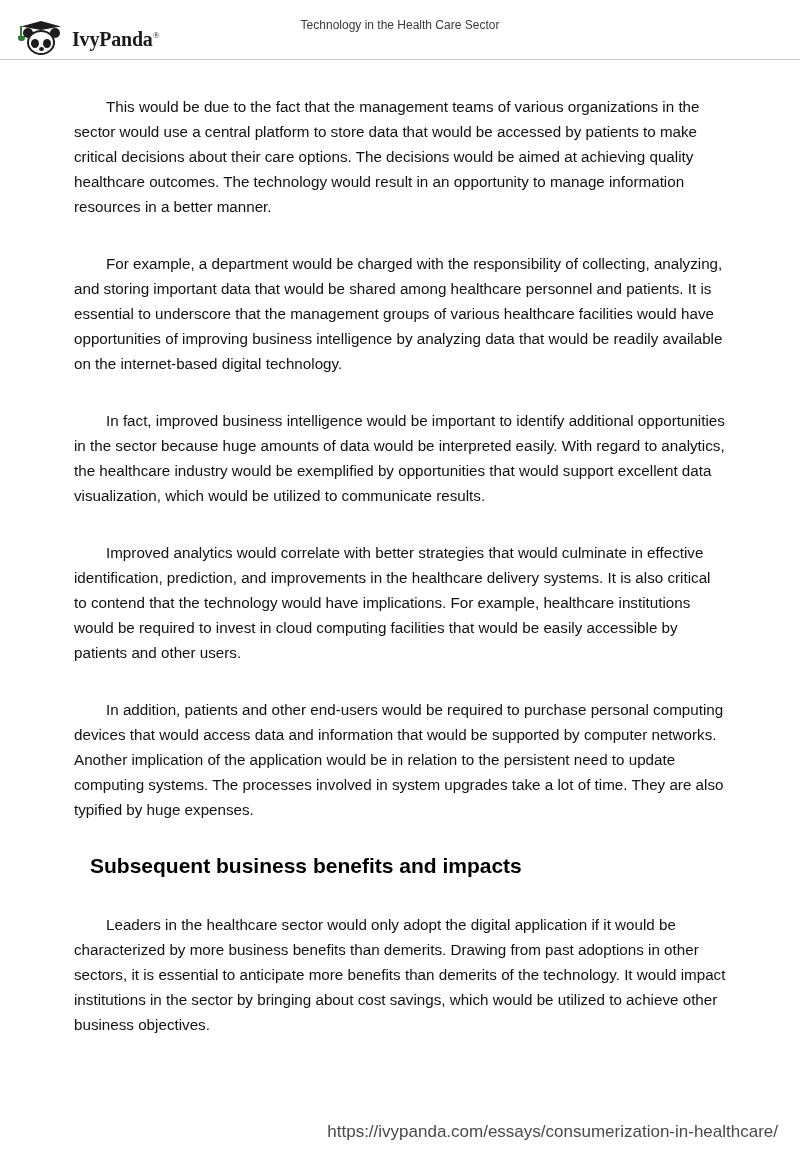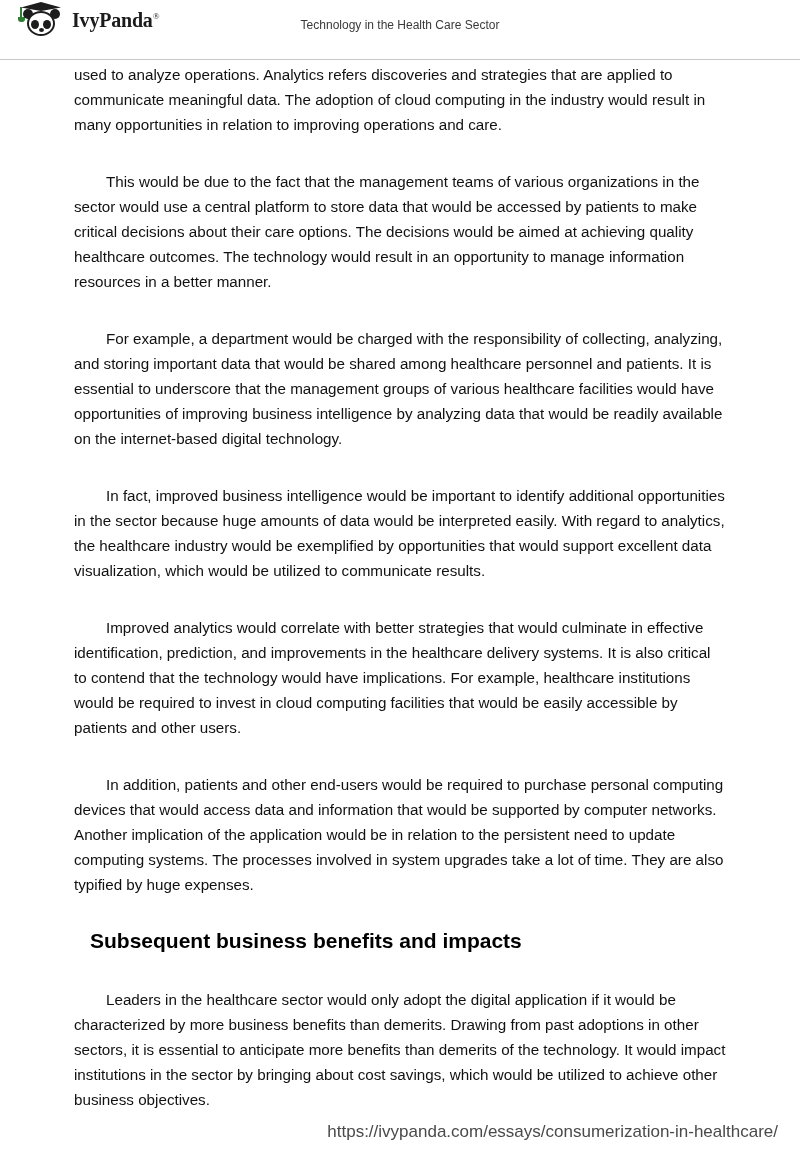--- a/index.html
+++ b/index.html
@@ -25,21 +25,21 @@
   
   .header {
     position: absolute;
     top: 0;
     left: 0;
     width: 800px;
     height: 60px;
     box-sizing: border-box;
     border-bottom: 1px solid #c9c9c9;
     display: flex;
-    align-items: flex-start;
+    align-items: flex-end;
   }
   .brand {
     display: flex;
     align-items: center;
     margin-left: 18px;
     gap: 8px;
   }
   .brand-logo {
     width: 46px;
     height: 40px;
@@ -193,21 +193,20 @@
       </div>
       <div class="brand-name">
         <span>IvyPanda</span><sup>®</sup>
       </div>
     </div>
     <div class="header-title">Technology in the Health Care Sector</div>
   </div>
 
   <div class="content">
 
-    <p class="para">used to analyze operations. Analytics refers discoveries and strategies that are applied to communicate meaningful data. The adoption of cloud computing in the industry would result in many opportunities in relation to improving operations and care.</p>
     <p class="para indent">This would be due to the fact that the management teams of various organizations in the sector would use a central platform to store data that would be accessed by patients to make critical decisions about their care options. The decisions would be aimed at achieving quality healthcare outcomes. The technology would result in an opportunity to manage information resources in a better manner.</p>
     <p class="para indent">For example, a department would be charged with the responsibility of collecting, analyzing, and storing important data that would be shared among healthcare personnel and patients. It is essential to underscore that the management groups of various healthcare facilities would have opportunities of improving business intelligence by analyzing data that would be readily available on the internet-based digital technology.</p>
     <p class="para indent">In fact, improved business intelligence would be important to identify additional opportunities in the sector because huge amounts of data would be interpreted easily. With regard to analytics, the healthcare industry would be exemplified by opportunities that would support excellent data visualization, which would be utilized to communicate results.</p>
     <p class="para indent">Improved analytics would correlate with better strategies that would culminate in effective identification, prediction, and improvements in the healthcare delivery systems. It is also critical to contend that the technology would have implications. For example, healthcare institutions would be required to invest in cloud computing facilities that would be easily accessible by patients and other users.</p>
     <p class="para indent">In addition, patients and other end-users would be required to purchase personal computing devices that would access data and information that would be supported by computer networks. Another implication of the application would be in relation to the persistent need to update computing systems. The processes involved in system upgrades take a lot of time. They are also typified by huge expenses.</p>
     <h2 class="section-heading">Subsequent business benefits and impacts</h2>
     <p class="para indent">Leaders in the healthcare sector would only adopt the digital application if it would be characterized by more business benefits than demerits. Drawing from past adoptions in other sectors, it is essential to anticipate more benefits than demerits of the technology. It would impact institutions in the sector by bringing about cost savings, which would be utilized to achieve other business objectives.</p>
 
   </div>
 

